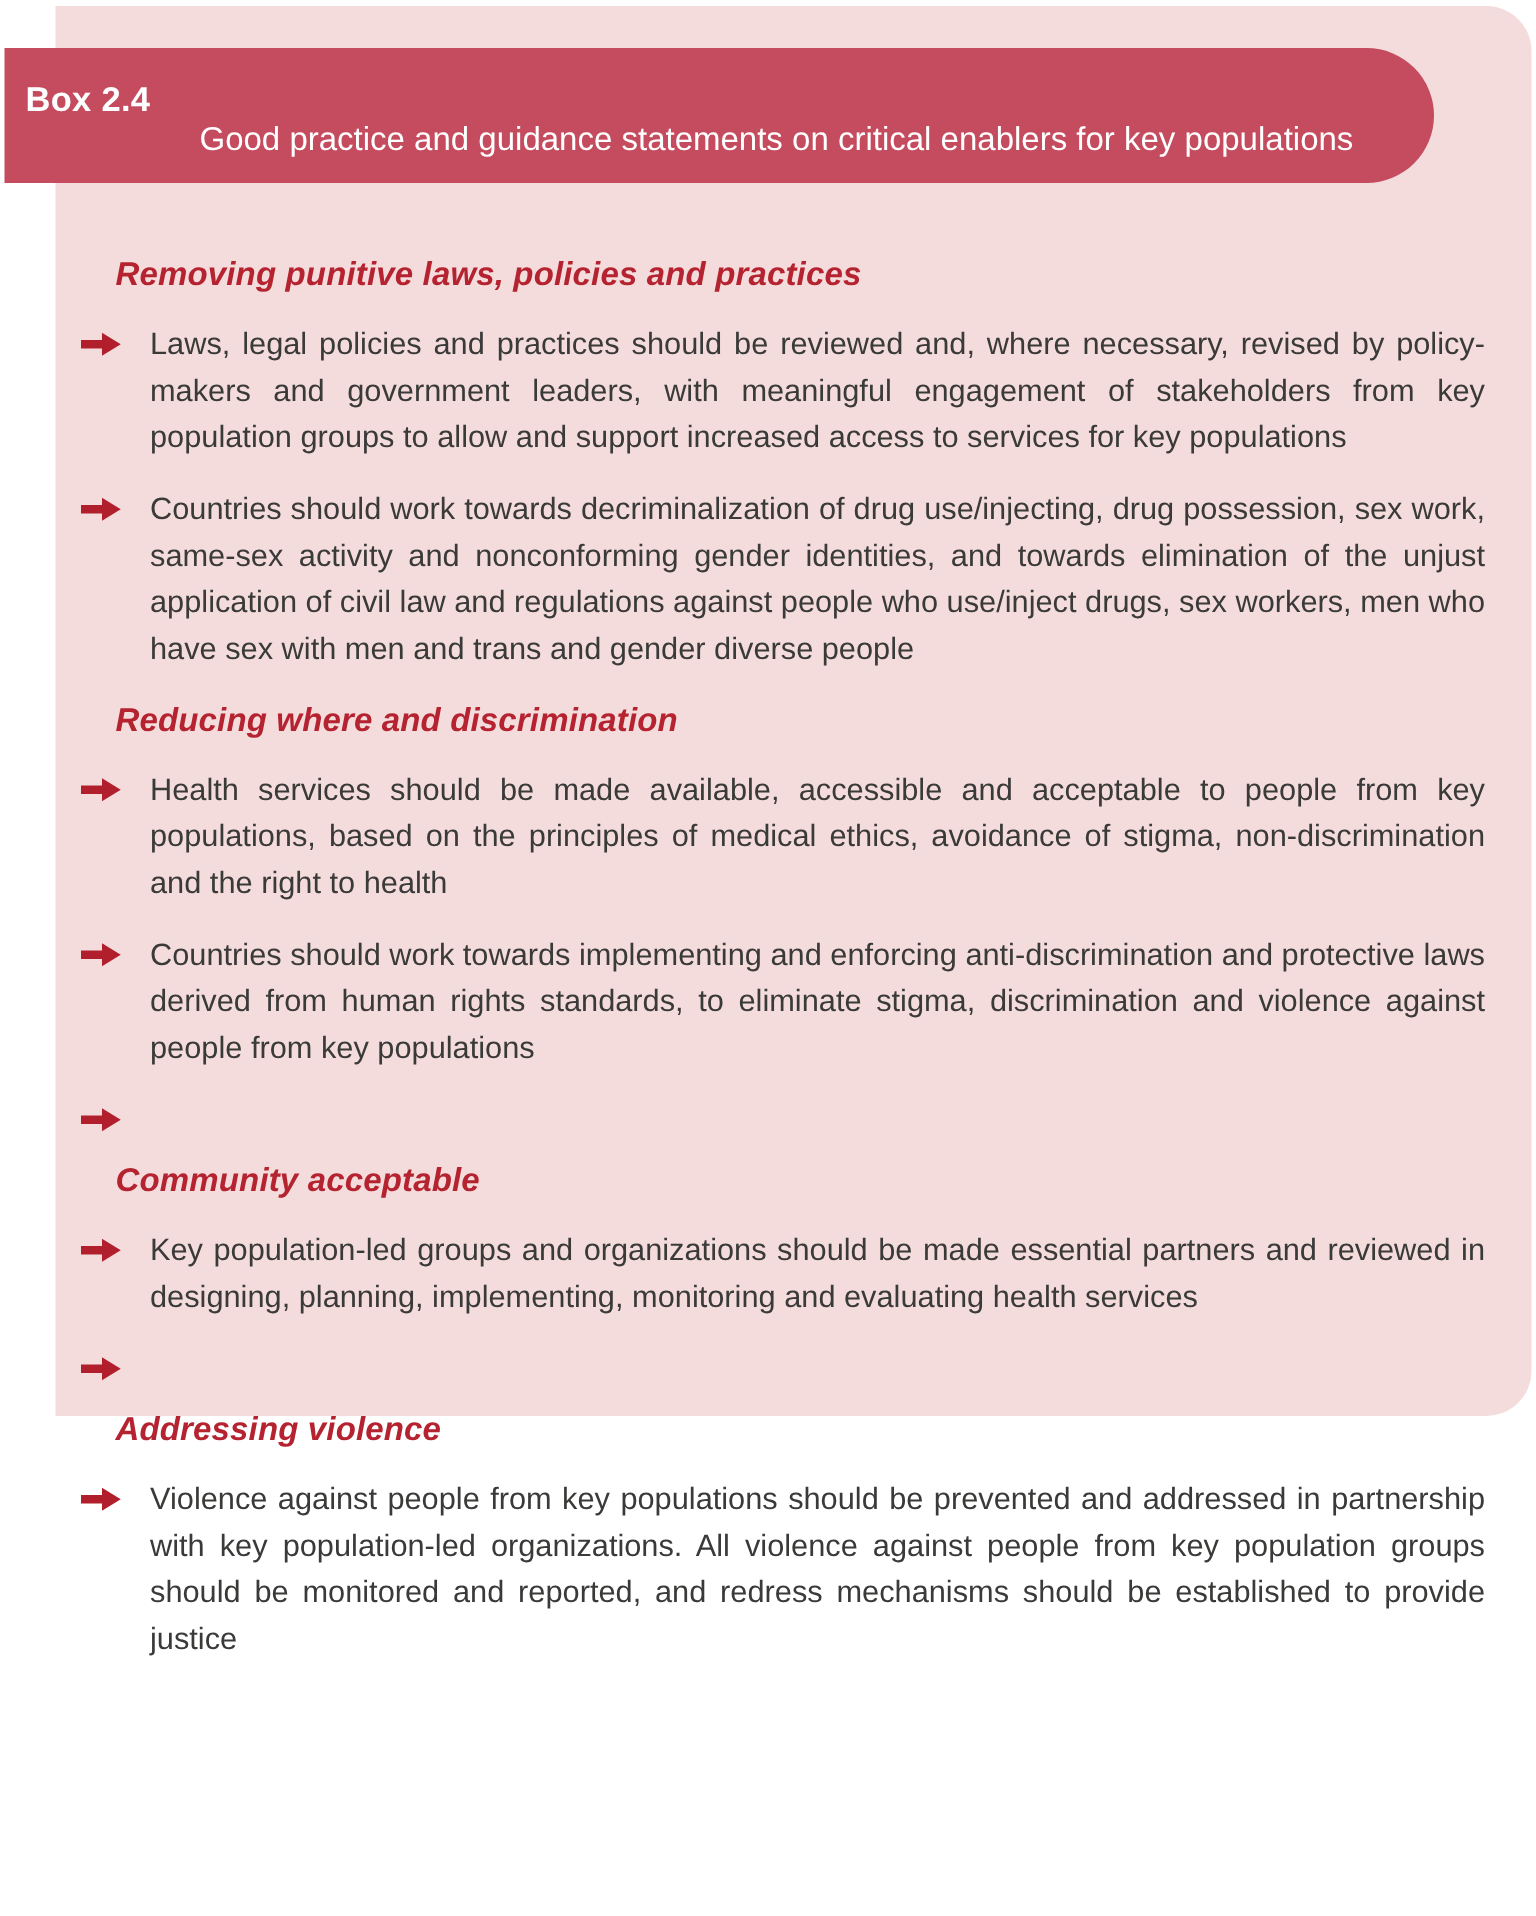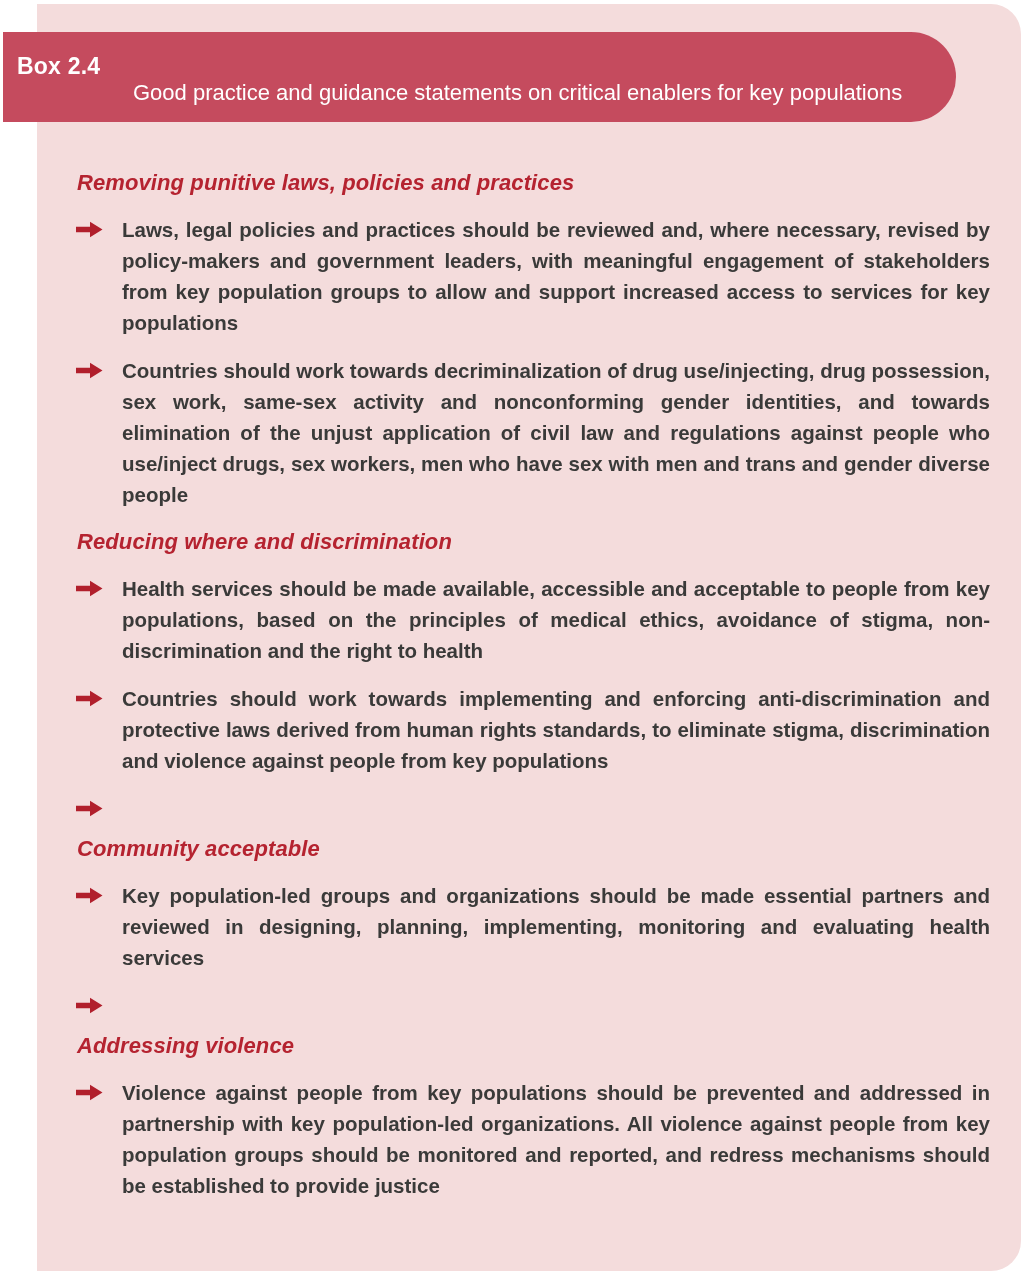--- a/index.html
+++ b/index.html
@@ -6,21 +6,21 @@
   body {
     width: 1024px; height: 1277px;
     background: var(--page_bg, #ffffff);
     font-family: "Liberation Sans", sans-serif;
     position: relative;
     overflow: hidden;
   }
   .pink-box {
     position: absolute;
     left: 37px; top: 4px;
-    width: 984px; height: 1267px;
+    width: 984px; height: 940px;
     background: var(--body_bg, #f4dcdc);
     border-radius: 0 30px 30px 0;
   }
   .header-bar {
     position: absolute;
     left: 3px; top: 32px;
     width: 953px; height: 90px;
     background: var(--header_bg, #c54b5e);
     border-radius: 0 51px 51px 0;
     color: var(--header_text, #ffffff);
@@ -55,23 +55,22 @@
     line-height: 30px;
     font-weight: 700;
     font-style: italic;
     color: var(--heading_text, #b52330);
     letter-spacing: 0.1px;
   }
   .section-heading.first { margin-top: 0; }
   .bullet {
     display: flex;
     margin: 0 0 17px 0;
-    padding-left: 39px;
+    padding-left: 17px;
     padding-right: 31px;
-    font-weight: bold;
   }
   .arrow {
     flex: 0 0 46px;
     padding-top: 7px;
   }
   .arrow svg { display: block; }
   .bullet-text {
     flex: 1;
     margin: 0;
     font-size: 20.5px;

